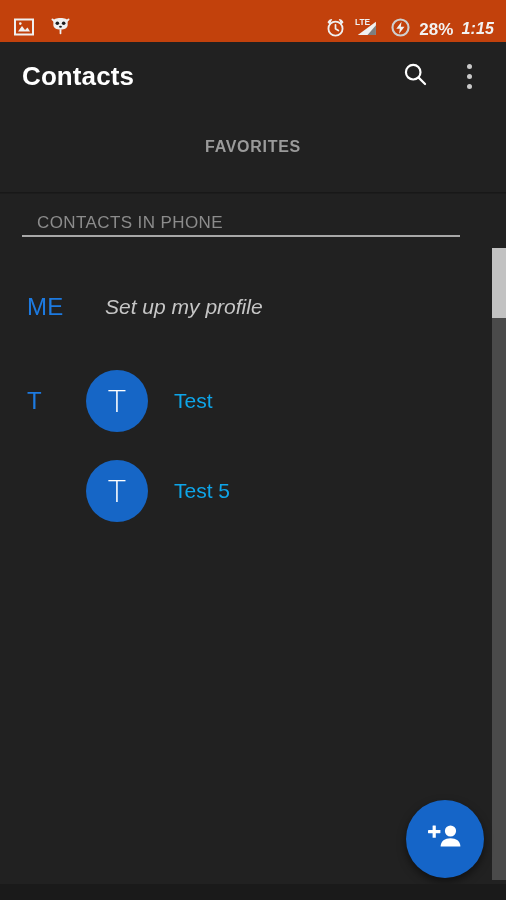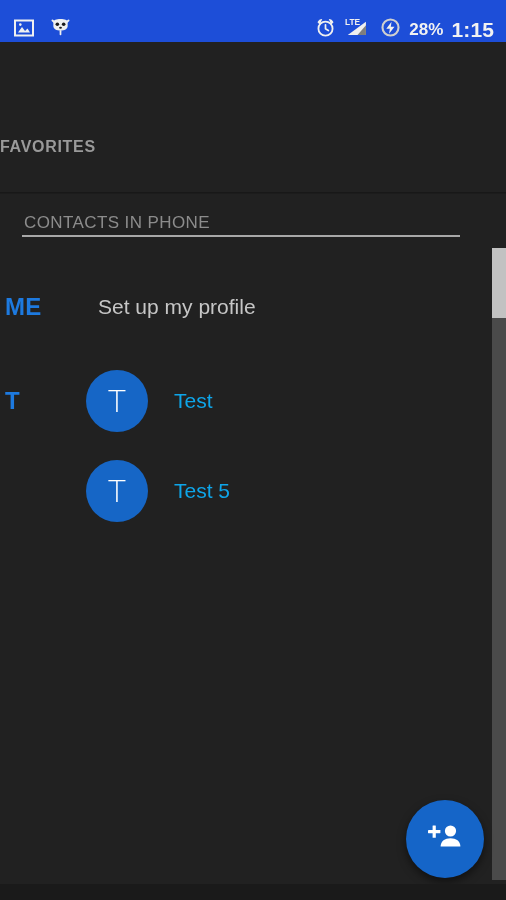--- a/index.html
+++ b/index.html
@@ -18,23 +18,23 @@
     background: #212121;
     overflow: hidden;
   }
 
   
   #status-bar {
     position: absolute;
     left: 0; top: 0;
     width: 506px;
     height: 42px;
-    background: #1d4ed8;
-    display: flex;
-    align-items: flex-end;
+    background: #c2410c;
+    display: flex;
+    align-items: flex-start;
     box-sizing: border-box;
     padding: 16px 12px 0 14px;
   }
   .sb-left {
     display: flex;
     align-items: center;
     gap: 16px;
   }
   .sb-right {
     margin-left: auto;
@@ -42,21 +42,21 @@
     align-items: center;
     gap: 8px;
   }
   .sb-text {
     color: #f2f2f2;
     font-size: 17px;
     font-weight: bold;
     letter-spacing: 0.1px;
     line-height: 1;
   }
-  .sb-clock { font-size: 21px; }
+  .sb-clock { font-size: 16px; font-style: italic; }
   .sb-icon { display: block; }
 
   
   #app-bar {
     position: absolute;
     left: 0; top: 42px;
     width: 506px;
     height: 68px;
     background: #212121;
     display: flex;
@@ -94,21 +94,20 @@
 
   
   #tab-bar {
     position: absolute;
     left: 0; top: 110px;
     width: 506px;
     height: 82px;
     background: #212121;
     display: flex;
     align-items: flex-start;
-    flex-direction: column;
   }
   .tab {
     flex: 1;
     height: 82px;
     position: relative;
     display: flex;
     align-items: center;
     justify-content: center;
     cursor: pointer;
   }
@@ -147,21 +146,21 @@
   }
   #section-header {
     position: absolute;
     left: 0; top: 6px;
     width: 506px;
     height: 46px;
     display: flex;
     align-items: center;
   }
   #section-header-label {
-    margin-left: 24px;
+    margin-left: 37px;
     color: #8c8c8c;
     font-size: 17px;
     letter-spacing: 0.4px;
   }
   #section-divider {
     position: absolute;
     left: 22px; top: 41px;
     width: 438px;
     height: 2px;
     background: #a8a8a8;
@@ -173,24 +172,24 @@
     width: 494px;
     height: 90px;
     display: flex;
     align-items: center;
     cursor: pointer;
   }
   .index-letter {
     width: 86px;
     flex: 0 0 86px;
     box-sizing: border-box;
-    padding-left: 5px;
+    padding-left: 27px;
     color: #1d7ae0;
     font-size: 24px;
-    font-weight: bold;
+    font-weight: normal;
     letter-spacing: 0.3px;
   }
   .index-letter.blank { color: transparent; }
 
   .avatar {
     width: 62px; height: 62px;
     flex: 0 0 62px;
     border-radius: 50%;
     background: #1666c6;
     display: flex;
@@ -199,21 +198,21 @@
     color: #ffffff;
     font-size: 30px;
     font-weight: 300;
     font-family: "DejaVu Sans", sans-serif;
   }
   .row-title {
     margin-left: 26px;
     color: #0ea5e9;
     font-size: 21px;
   }
-  .row-title.muted { color: #c6c6c6; margin-left: 12px; }
+  .row-title.muted { color: #c6c6c6; margin-left: 19px; font-style: italic; }
 
   
   #row-me   { top: 68px; }
   #row-t    { top: 162px; }
   #row-t2   { top: 252px; }
 
   
   #scrollbar-track {
     position: absolute;
     left: 492px;
@@ -304,20 +303,40 @@
         <svg width="21" height="21" viewBox="0 0 22 22">
           <circle cx="11" cy="11" r="8.4" fill="none" stroke="#cfcfcf" stroke-width="2.2"></circle>
           <path d="M12.1 5.0 L6.6 12.2 L10.3 12.2 L9.5 17.6 L15.2 10.2 L11.3 10.2 Z" fill="#f0f0f0"></path>
         </svg>
       </span>
       <span class="sb-text">28%</span>
       <span class="sb-text sb-clock">1:15</span>
     </div>
   </div>
 
+  <div id="app-bar">
+    <div id="page-title">Contacts</div>
+    <div class="bar-actions">
+      <div class="icon-btn">
+        <span>
+          <svg width="27" height="27" viewBox="0 0 26 26">
+            <circle cx="10.8" cy="10.8" r="7.0" fill="none" stroke="#ffffff" stroke-width="2.1"></circle>
+            <line x1="16.0" y1="16.0" x2="22.2" y2="22.2" stroke="#ffffff" stroke-width="2.1" stroke-linecap="round"></line>
+          </svg>
+        </span>
+      </div>
+      <div class="icon-btn">
+        <span class="dots">
+          <i></i>
+            <i></i>
+            <i></i>
+        </span>
+      </div>
+    </div>
+  </div>
 
   <div id="tab-bar">
     <div class="tab">
       <span class="tab-label">FAVORITES</span>
     </div>
   </div>
   <div id="tabs-shadow"></div>
 
   <div id="list-area">
 

